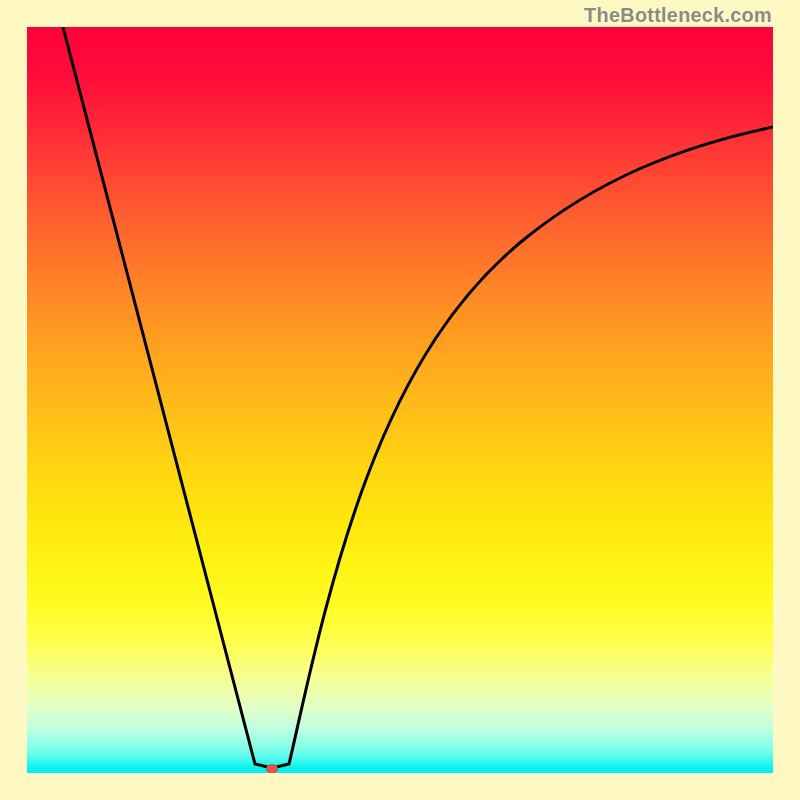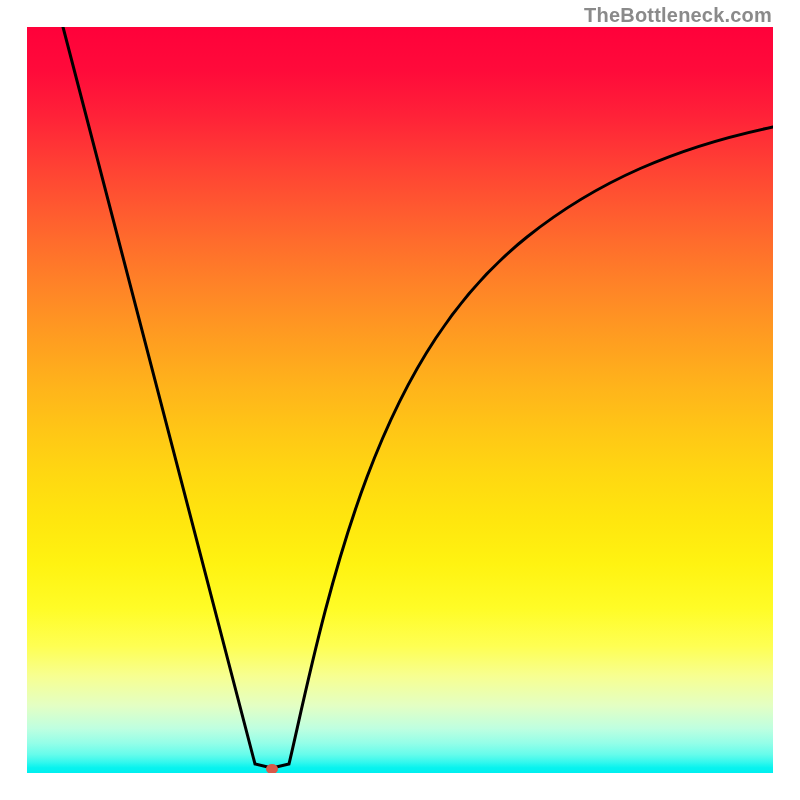--- a/index.html
+++ b/index.html
@@ -8,21 +8,21 @@
     width: 800px;
     height: 800px;
     overflow: hidden;
     background: #000;
     font-family: Arial, Helvetica, sans-serif;
   }
   .container {
     position: relative;
     width: 800px;
     height: 800px;
-    background: #ffffff;
+    background: #fef9c3;
   }
   .plot-area {
     position: absolute;
     left: 27px;
     top: 27px;
     width: 746px;
     height: 746px;
     
     background: linear-gradient(
       to bottom,

